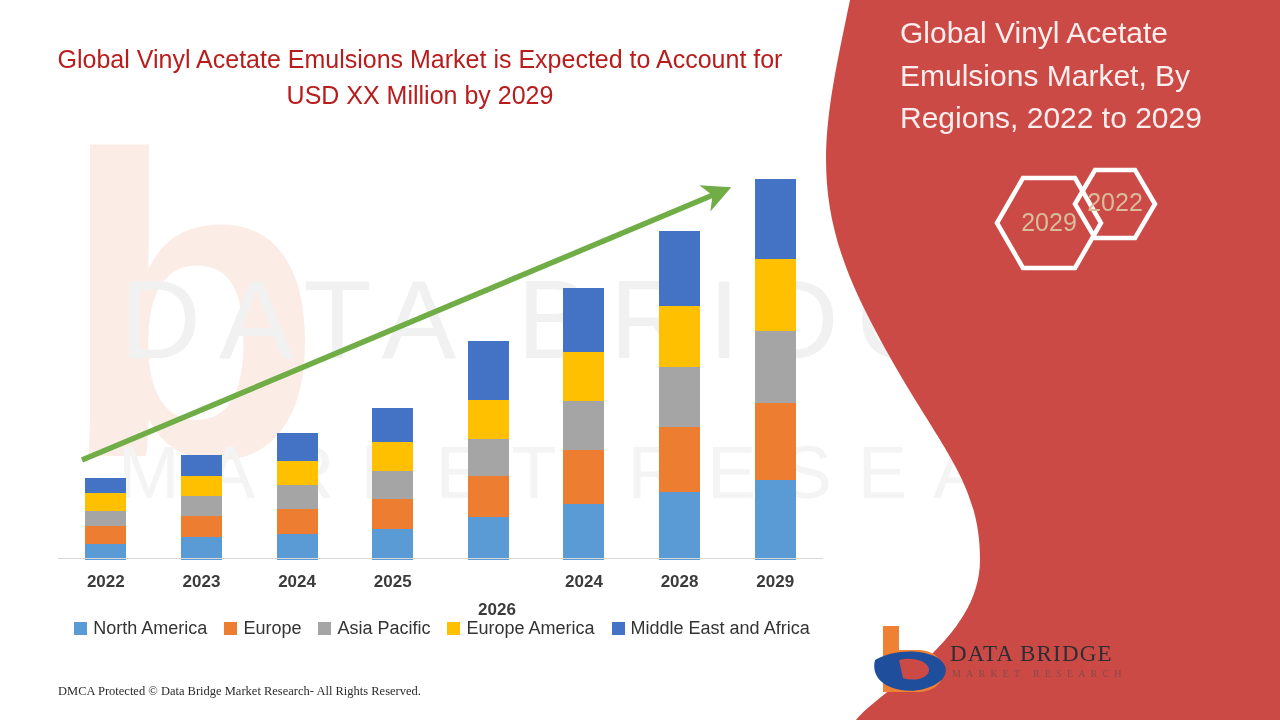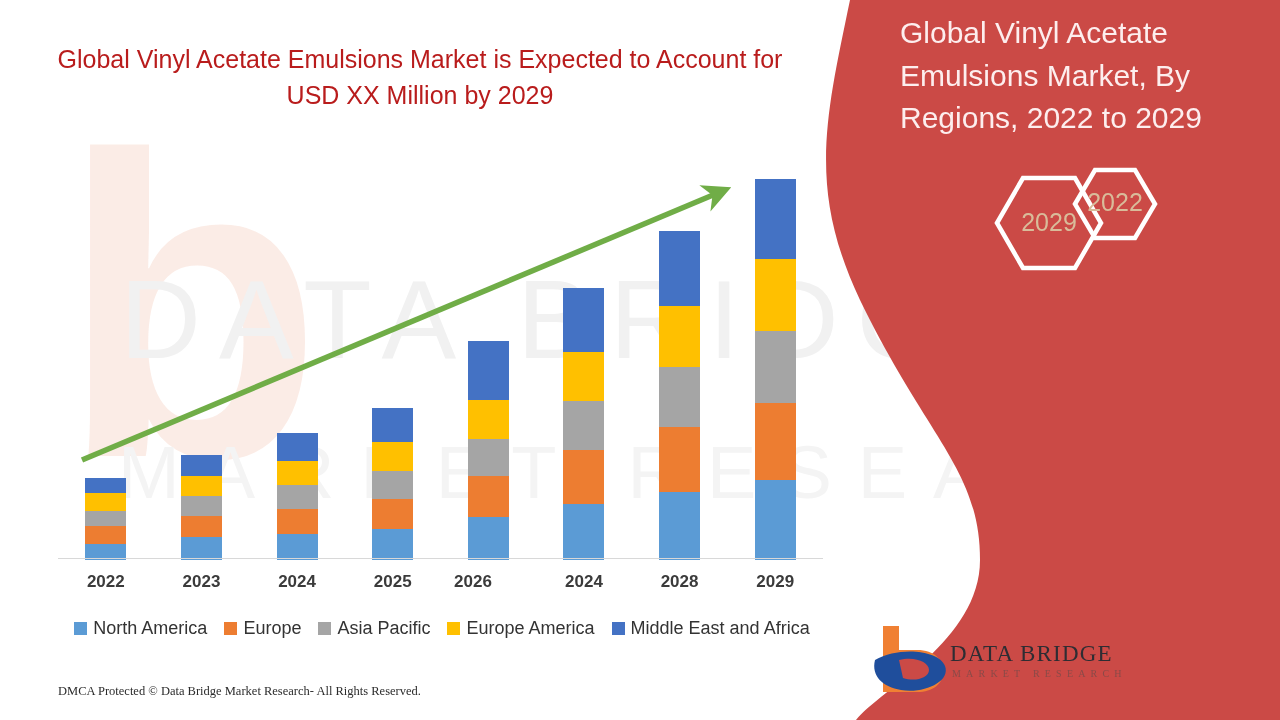--- a/index.html
+++ b/index.html
@@ -162,21 +162,21 @@
       </marker>
     </defs>
     <line x1="24" y1="310" x2="655" y2="45" stroke="#70AD47" stroke-width="5.5" marker-end="url(#ah)"></line>
   </svg>
 
   <div id="xlabels">
       <div class="xlab" style="left: -0.1875px;">2022</div>
       <div class="xlab" style="left: 95.4375px;">2023</div>
       <div class="xlab" style="left: 191.062px;">2024</div>
       <div class="xlab" style="left: 286.688px;">2025</div>
-      <div class="xlab" style="left: 367px;">2026</div>
+      <div class="xlab" style="left: 391px; margin-top: 28px;">2026</div>
       <div class="xlab" style="left: 477.938px;">2024</div>
       <div class="xlab" style="left: 573.562px;">2028</div>
       <div class="xlab" style="left: 669.188px;">2029</div>
     </div>
 
   <div id="legend">
       <div class="leg-item">
         <span class="leg-sw" style="background: rgb(91, 155, 213);"></span>
         <span class="leg-tx">North America</span>
       </div>

